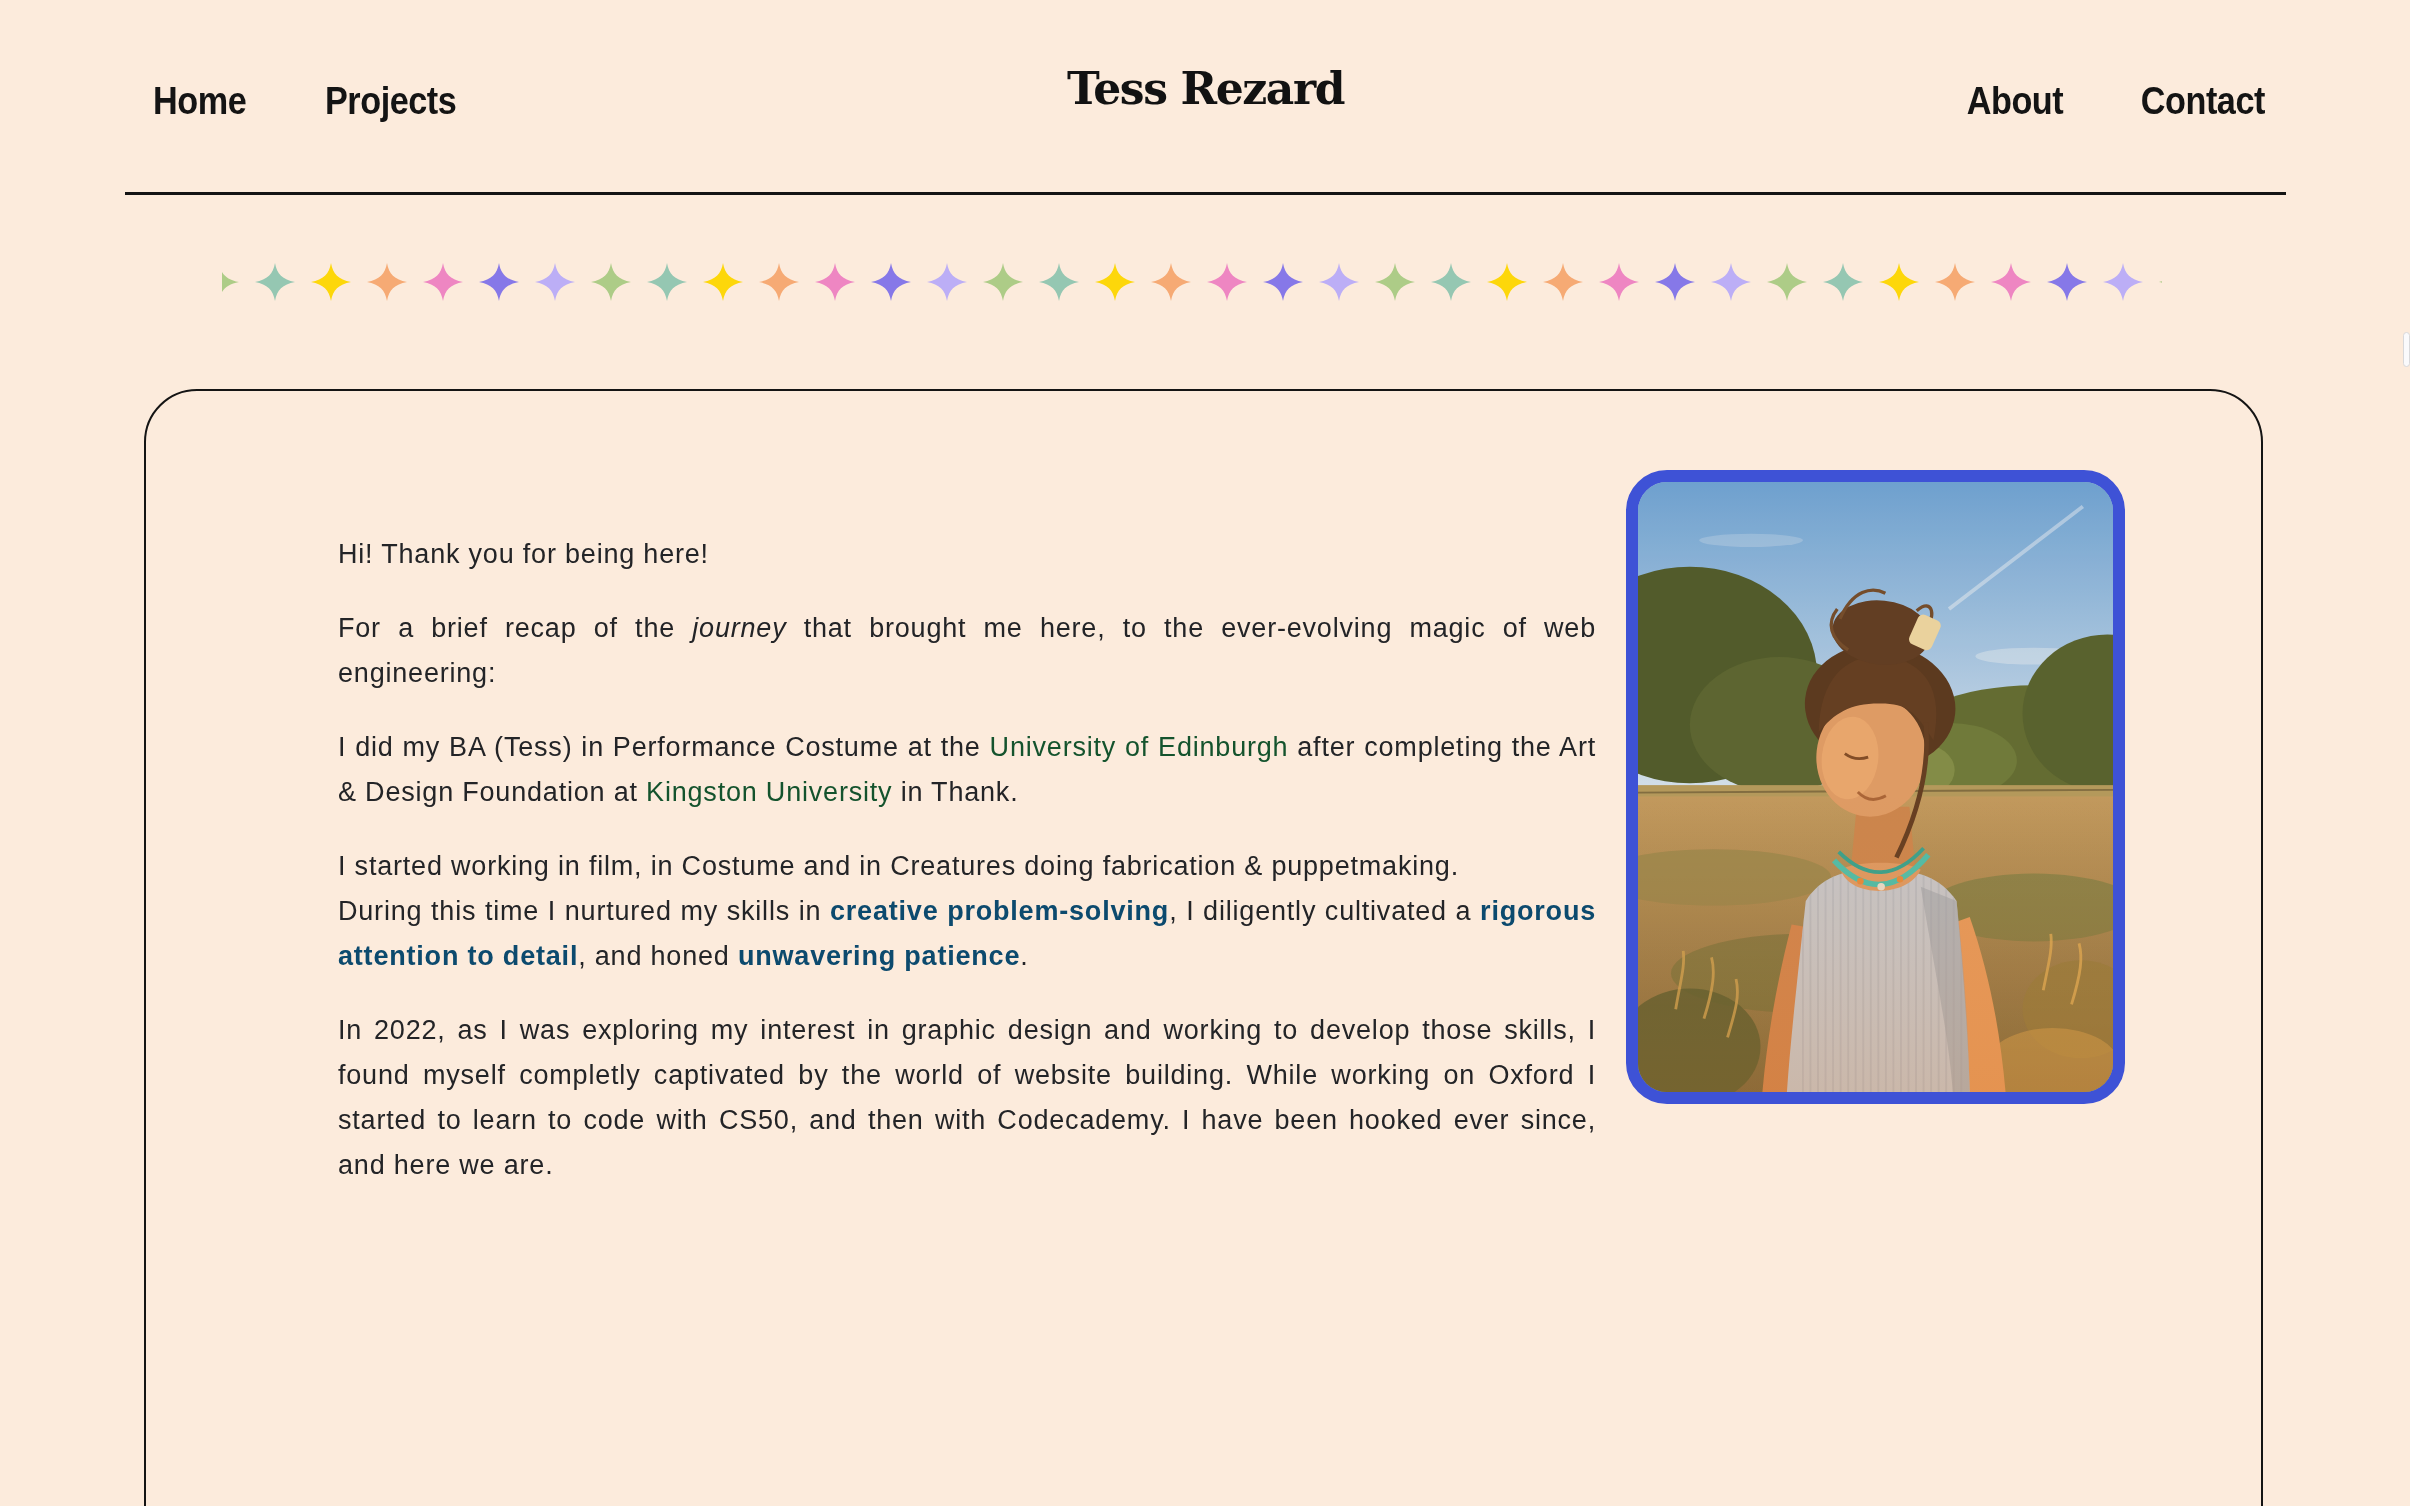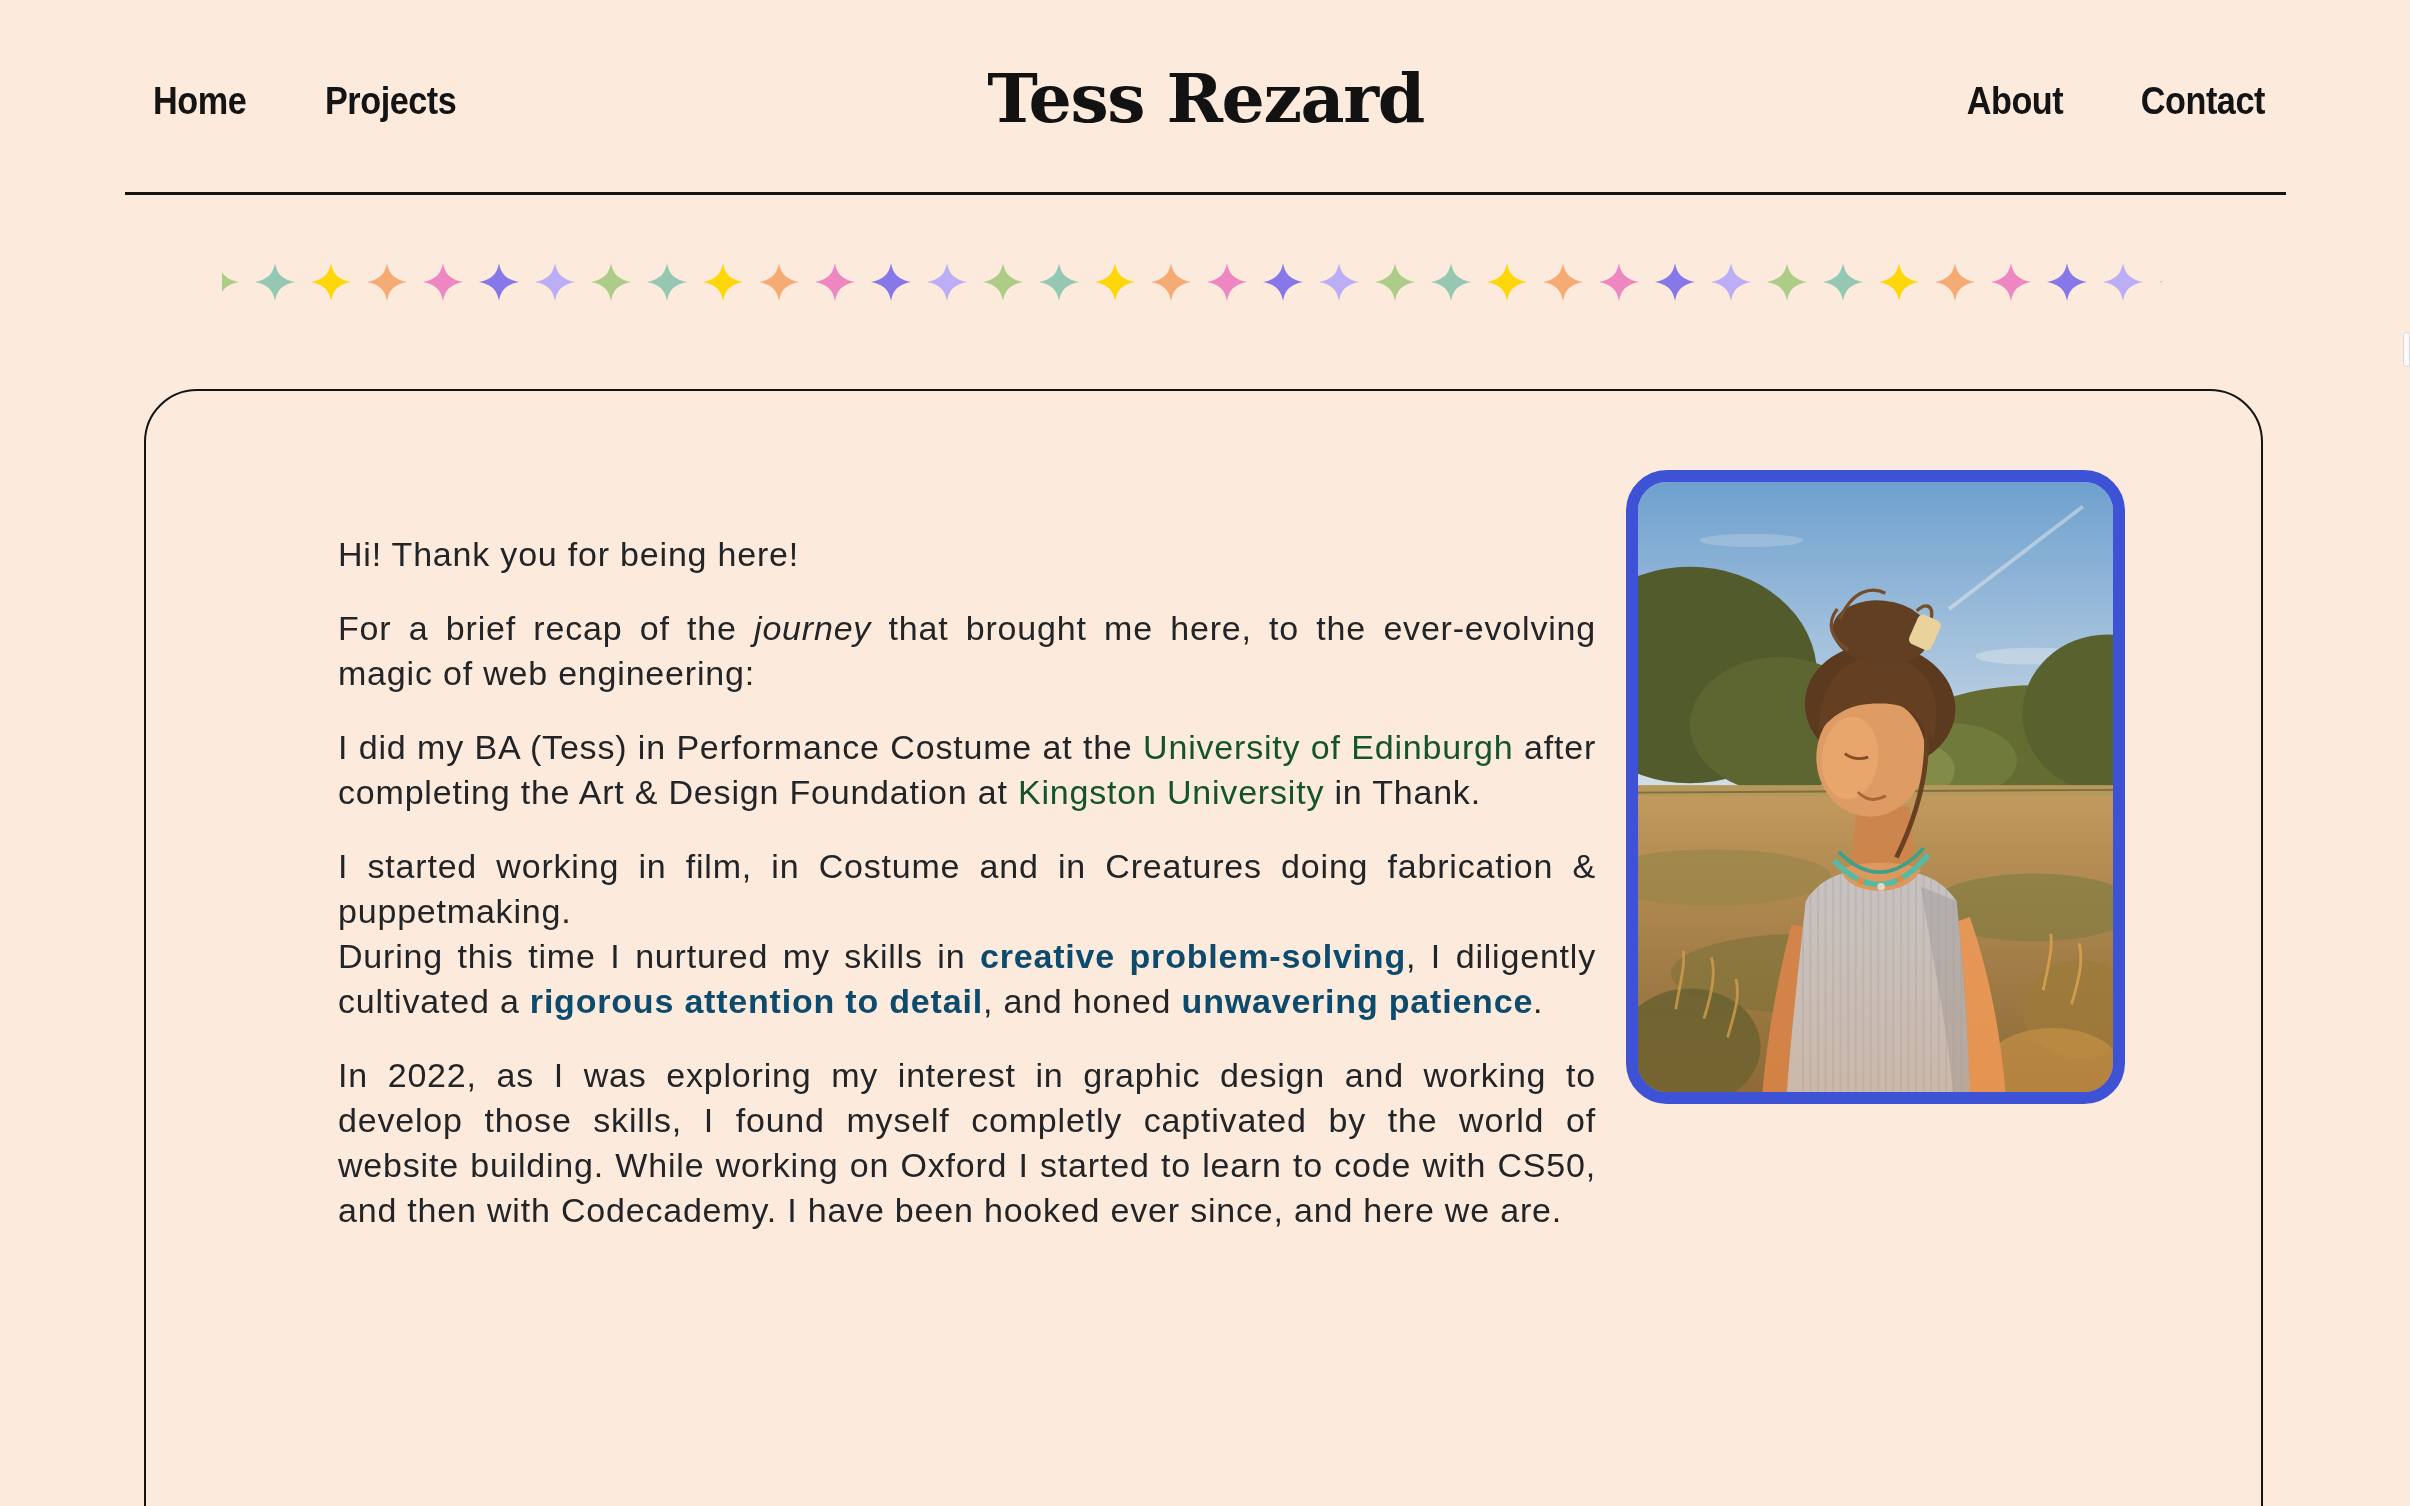--- a/index.html
+++ b/index.html
@@ -14,40 +14,40 @@
   .nav-left{position:absolute;left:153px;top:81px;display:flex;gap:68px;align-items:center;}
   .nav-right{position:absolute;right:146px;top:81px;display:flex;gap:64px;align-items:flex-end;}
   .nav-link{
     display:inline-block;font-weight:700;font-size:38px;line-height:41px;
     color:#141414;text-decoration:none;cursor:pointer;
     transform:scaleX(0.9);letter-spacing:-0.5px;
   }
   .nav-left .nav-link{transform-origin:left center;}
   .nav-right .nav-link{transform-origin:right center;}
   .site-title{
-    position:absolute;left:0;right:0;top:70px;text-align:center;
-    font-family:"DejaVu Serif", serif;font-weight:800;font-size:68px;line-height:56px;
+    position:absolute;left:0;right:0;top:61px;text-align:center;
+    font-family:"DejaVu Serif", serif;font-weight:800;font-size:44px;line-height:56px;
     letter-spacing:-1.4px;color:#121212;cursor:pointer;
   }
   .header-rule{position:absolute;left:125px;right:125px;top:192px;height:2.8px;background:#141414;}
   
   .sparkles{position:absolute;left:222px;top:262px;width:1940px;height:40px;overflow:hidden;}
   .sparkles-inner{display:flex;gap:16px;margin-left:-23.5px;align-items:center;height:40px;}
   .sparkle{flex:0 0 40px;width:40px;height:38px;}
   
   .about-card{
     position:absolute;left:144px;top:389px;width:2119px;height:1318px;
     border:2.8px solid #141414;border-radius:53px;background:transparent;
     box-sizing:border-box;
   }
   .about-text{
     position:absolute;left:192px;top:141px;width:1262px;
   }
   .about-text p{
-    margin:0 4px 29px 0;font-size:34px;line-height:45px;letter-spacing:0.8px;
+    margin:0 4px 29px 0;font-size:27px;line-height:45px;letter-spacing:0.8px;
     text-align:justify;color:#232427;font-weight:400;
   }
   .about-text em{font-style:italic;}
   .about-text a.inline-link{color:#14532d;text-decoration:none;cursor:pointer;}
   .about-text strong.skill{color:#0c4a6e;font-weight:700;}
   
   .photo-frame{
     position:absolute;left:1480px;top:79px;width:475px;height:610px;
     border:12.2px solid #3e52d6;border-radius:41px;overflow:hidden;
     background:#9db8d2;

